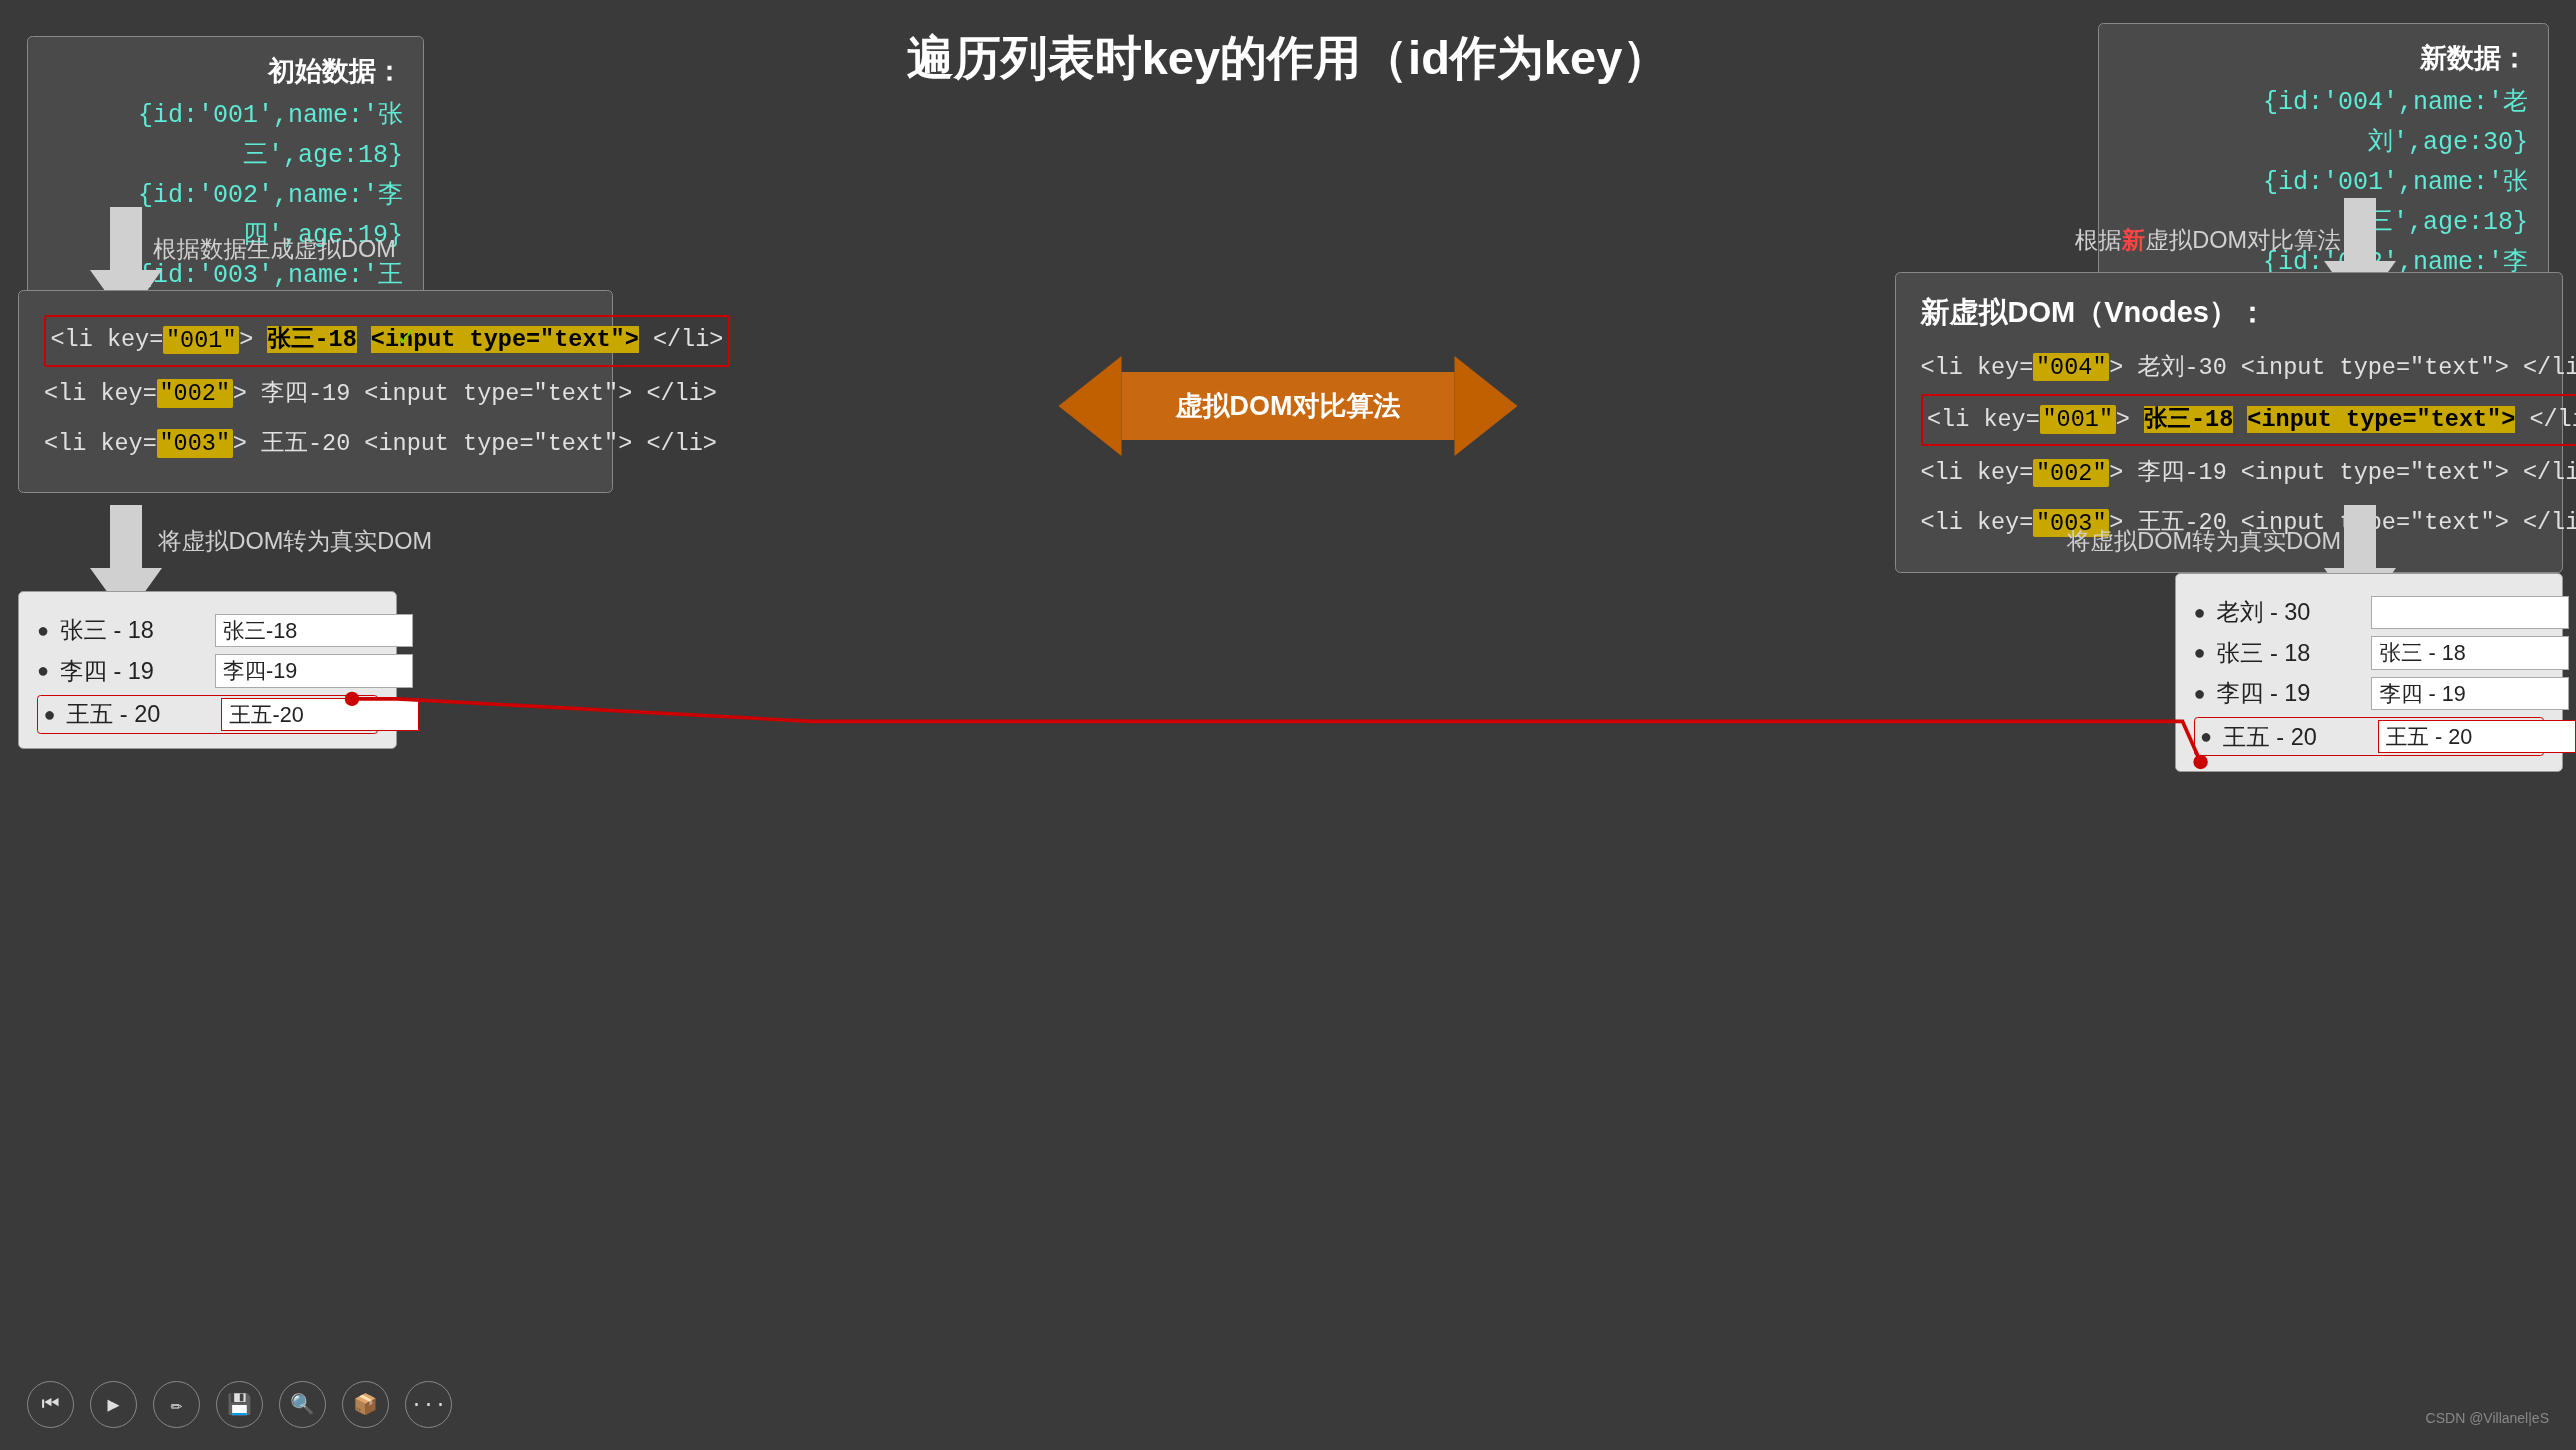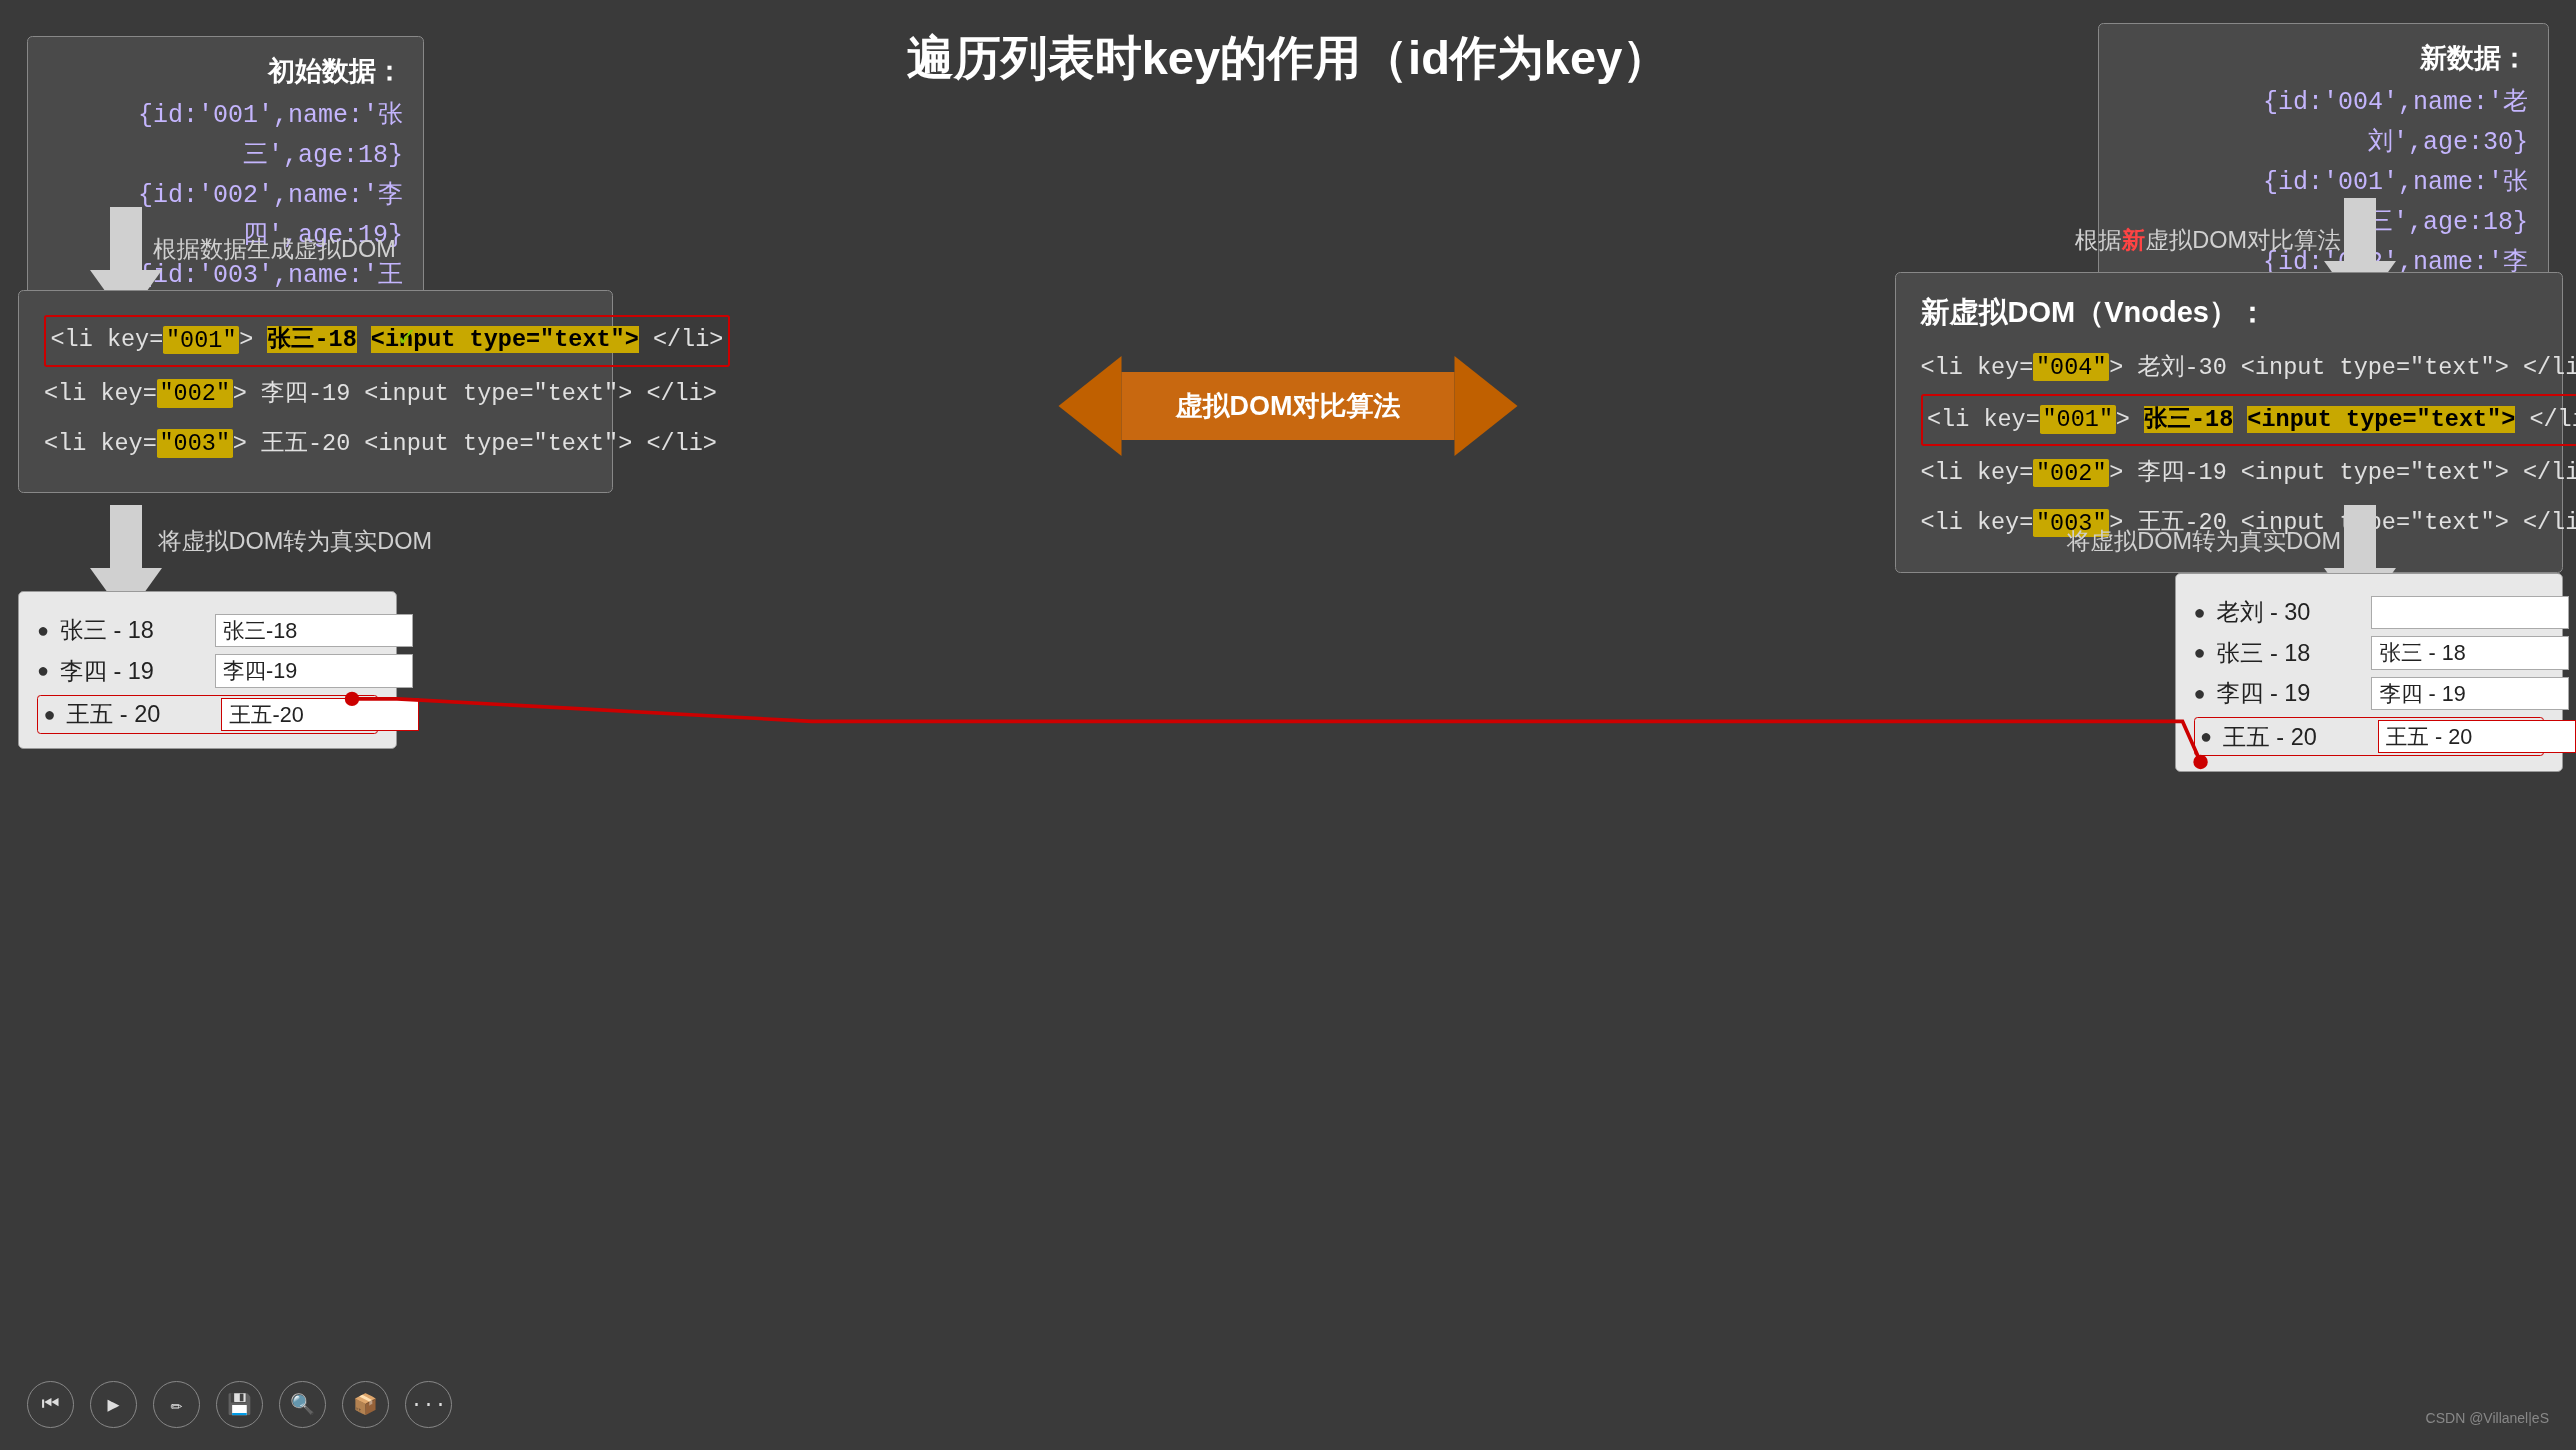--- a/index.html
+++ b/index.html
@@ -39,21 +39,21 @@
     .data-box .box-title {
       font-size: 27px;
       font-weight: bold;
       color: #ffffff;
       font-family: 'Microsoft YaHei', sans-serif;
       margin-bottom: 7.2px;
     }
 
     .data-box .code-line {
       line-height: 1.6;
-      color: #c4b5fd;
+      color: #5eead4;
     }
 
     
     .arrow-label {
       position: absolute;
       font-size: 23.5px;
       color: #d0d0d0;
       font-family: Liberation Sans, sans-serif;
       white-space: nowrap;
     }

